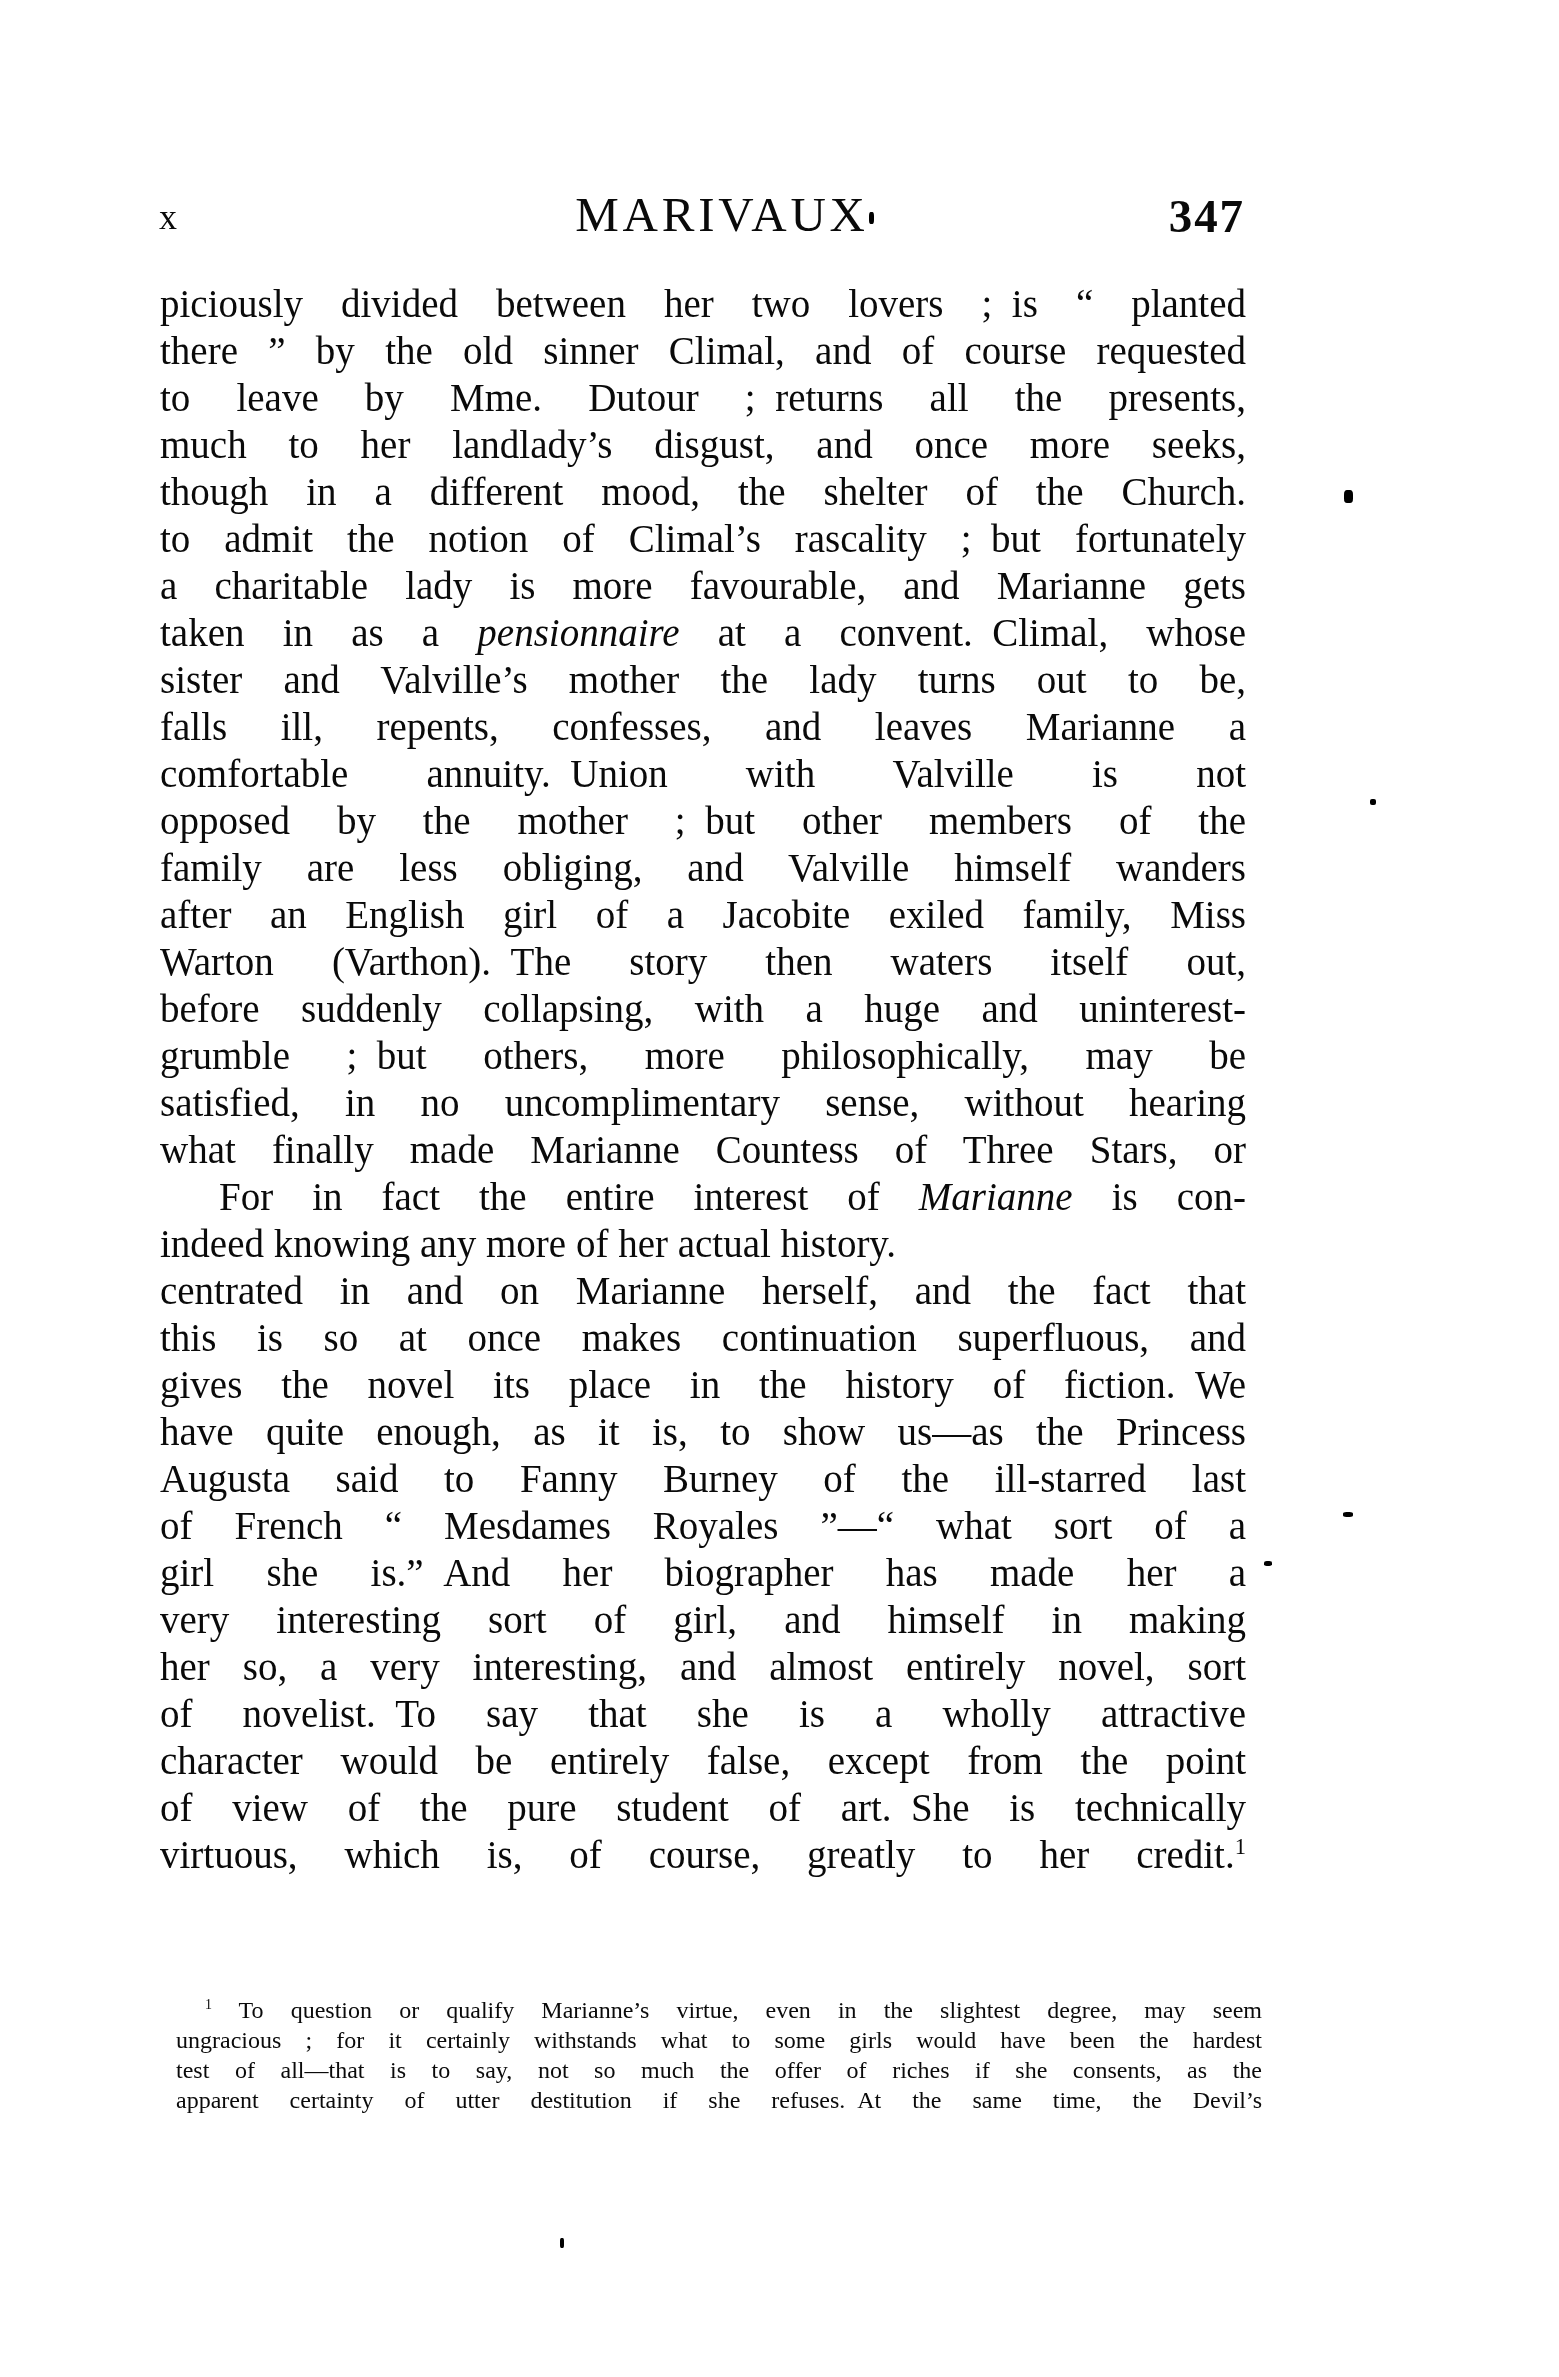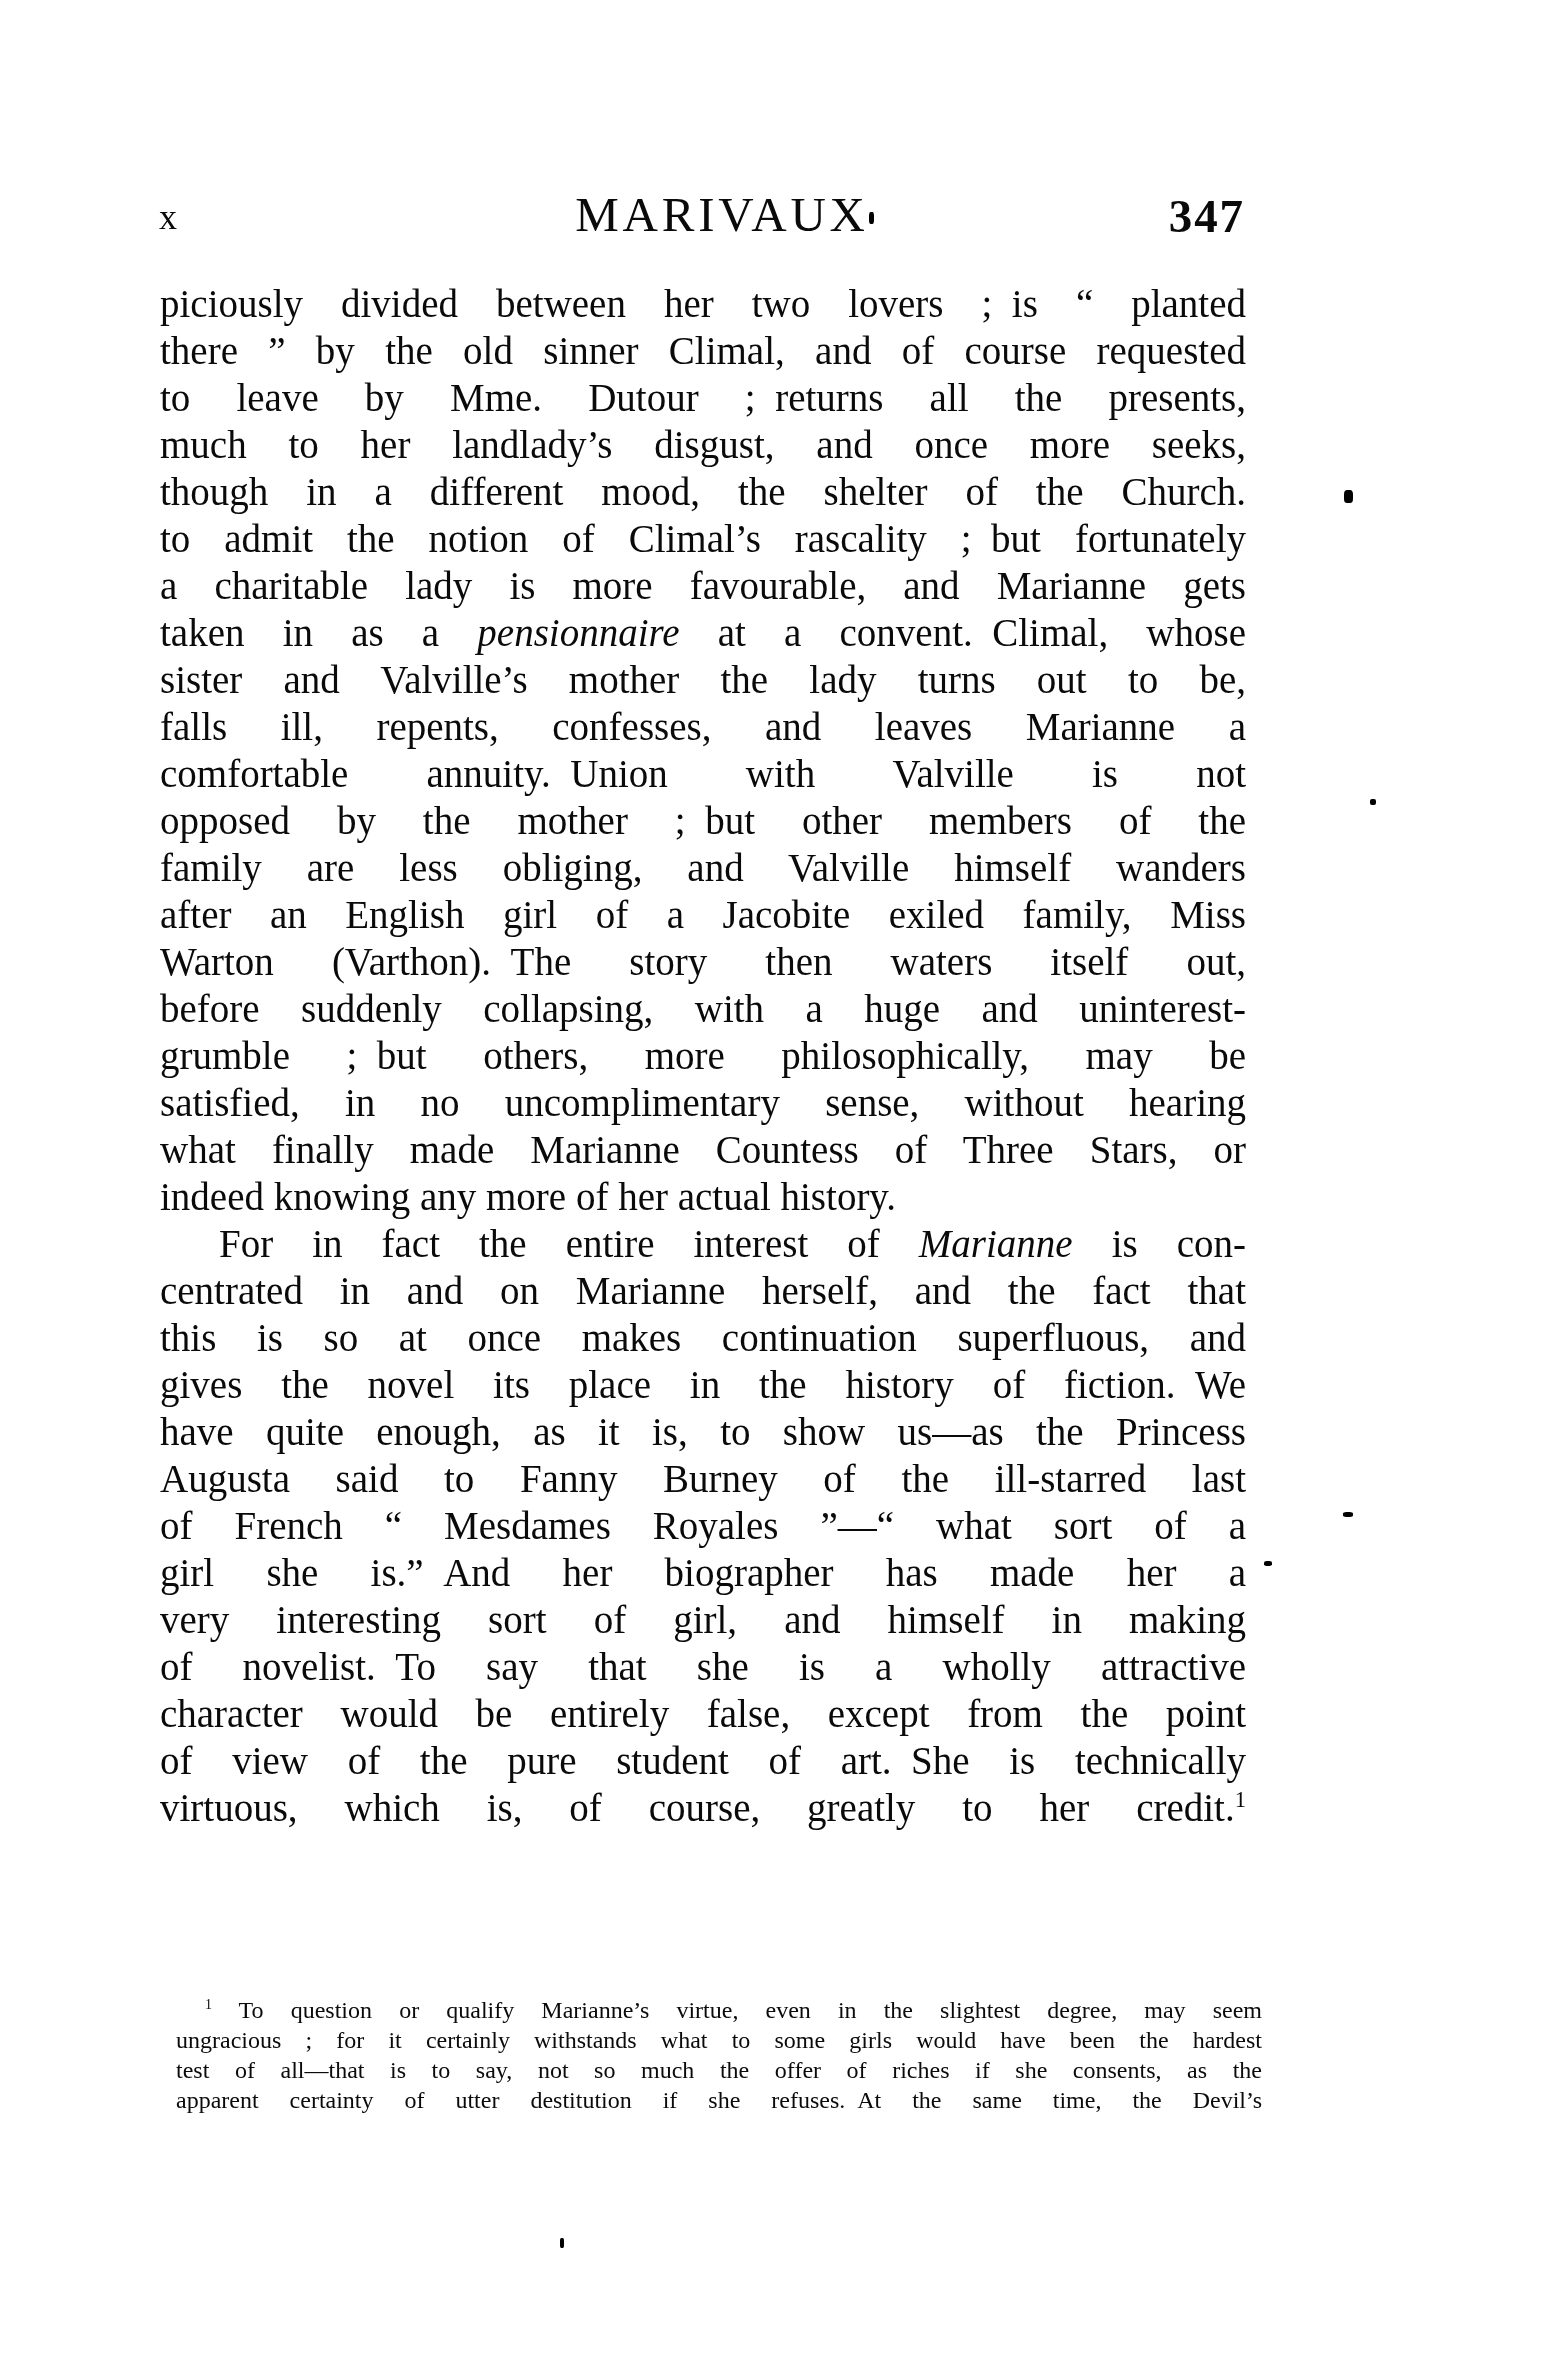--- a/index.html
+++ b/index.html
@@ -59,30 +59,31 @@
       <div class="line"><span>falls ill, repents, confesses, and leaves Marianne a</span></div>
       <div class="line"><span>comfortable annuity. Union with Valville is not</span></div>
       <div class="line"><span>opposed by the mother ; but other members of the</span></div>
       <div class="line"><span>family are less obliging, and Valville himself wanders</span></div>
       <div class="line"><span>after an English girl of a Jacobite exiled family, Miss</span></div>
       <div class="line"><span>Warton (Varthon). The story then waters itself out,</span></div>
       <div class="line"><span>before suddenly collapsing, with a huge and uninterest-</span></div>
       <div class="line"><span>grumble ; but others, more philosophically, may be</span></div>
       <div class="line"><span>satisfied, in no uncomplimentary sense, without hearing</span></div>
       <div class="line"><span>what finally made Marianne Countess of Three Stars, or</span></div>
+      <div class="line indent"><span>For in fact the entire interest of </span><span class="it">Marianne</span><span> is con-</span></div>
       <div class="line end"><span>indeed knowing any more of her actual history.</span></div>
-      <div class="line indent"><span>For in fact the entire interest of </span><span class="it">Marianne</span><span> is con-</span></div>
       <div class="line"><span>centrated in and on Marianne herself, and the fact that</span></div>
       <div class="line"><span>this is so at once makes continuation superfluous, and</span></div>
       <div class="line"><span>gives the novel its place in the history of fiction. We</span></div>
       <div class="line"><span>have quite enough, as it is, to show us—as the Princess</span></div>
       <div class="line"><span>Augusta said to Fanny Burney of the ill-starred last</span></div>
       <div class="line"><span>of French “ Mesdames Royales ”—“ what sort of a</span></div>
       <div class="line"><span>girl she is.” And her biographer has made her a</span></div>
       <div class="line"><span>very interesting sort of girl, and himself in making</span></div>
+      <div class="line"><span>her so, a very interesting, and almost entirely novel, sort</span></div>
       <div class="line"><span>of novelist. To say that she is a wholly attractive</span></div>
       <div class="line"><span>character would be entirely false, except from the point</span></div>
       <div class="line"><span>of view of the pure student of art. She is technically</span></div>
       <div class="line"><span>virtuous, which is, of course, greatly to her credit.</span><sup>1</sup></div>
     </div>
 
   <div class="footnote-text">
       <div class="line indent"><sup>1</sup><span> To question or qualify Marianne’s virtue, even in the slightest degree, may seem</span></div>
       <div class="line"><span>ungracious ; for it certainly withstands what to some girls would have been the hardest</span></div>
       <div class="line"><span>test of all—that is to say, not so much the offer of riches if she consents, as the</span></div>

